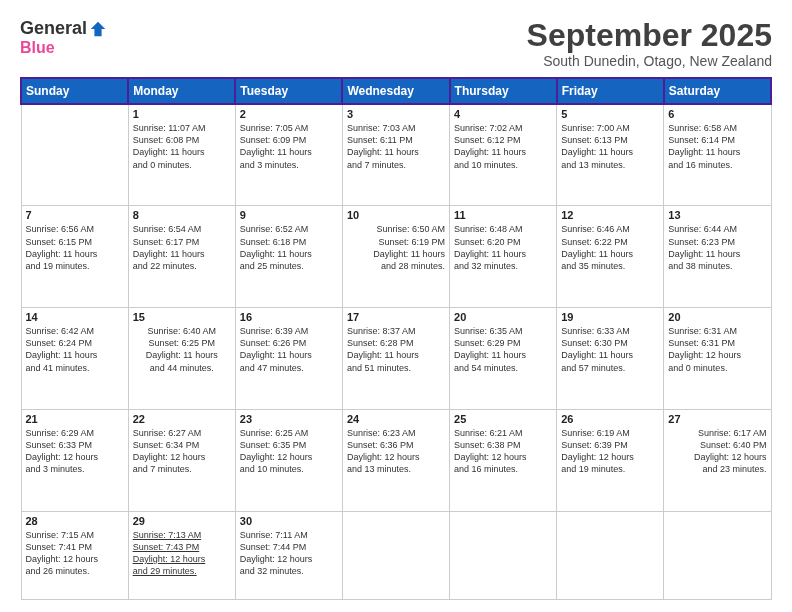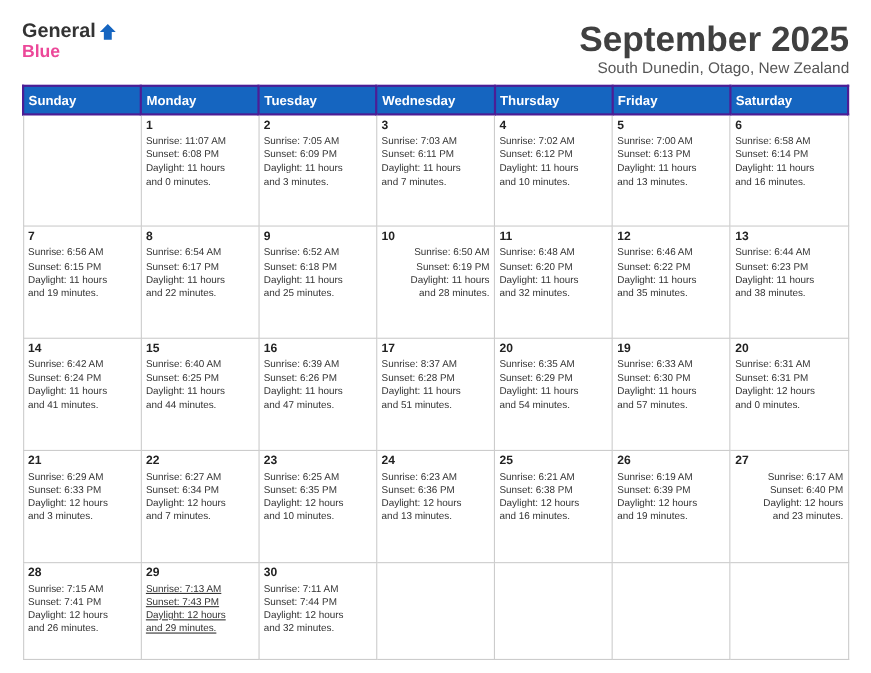--- a/index.html
+++ b/index.html
@@ -230,21 +230,21 @@
         <tr>
           <td>
             <div class="day-number">14</div>
             <div class="day-info" style="white-space: pre-line;">Sunrise: 6:42 AM
 Sunset: 6:24 PM
 Daylight: 11 hours
 and 41 minutes.</div>
           </td>
           <td>
             <div class="day-number">15</div>
-            <div class="day-info" style="white-space: pre-line;">Sunrise: 6:40 AM
+            <div class="day-info" style="white-space: pre-line; text-align: center;">Sunrise: 6:40 AM
 Sunset: 6:25 PM
 Daylight: 11 hours
 and 44 minutes.</div>
           </td>
           <td>
             <div class="day-number">16</div>
             <div class="day-info" style="white-space: pre-line;">Sunrise: 6:39 AM
 Sunset: 6:26 PM
 Daylight: 11 hours
 and 47 minutes.</div>

